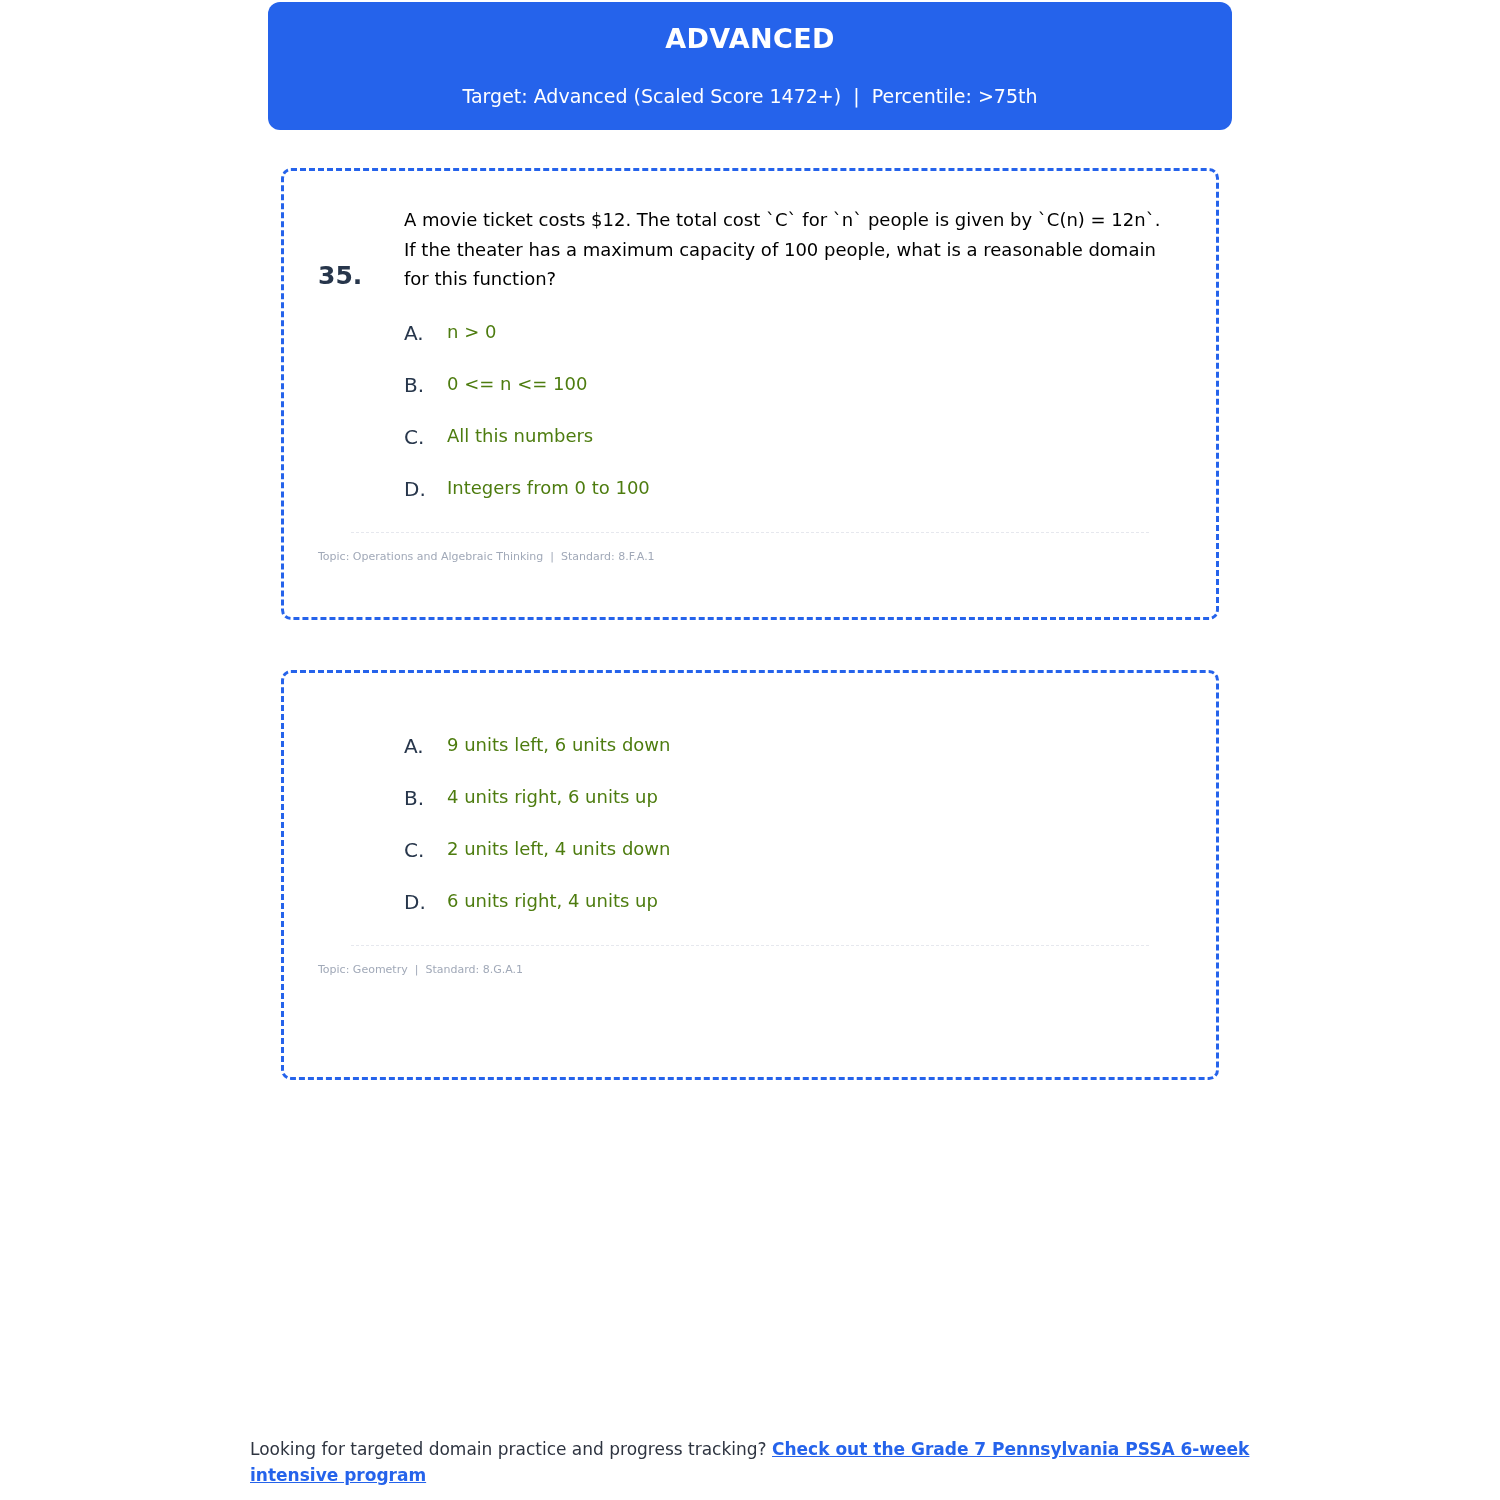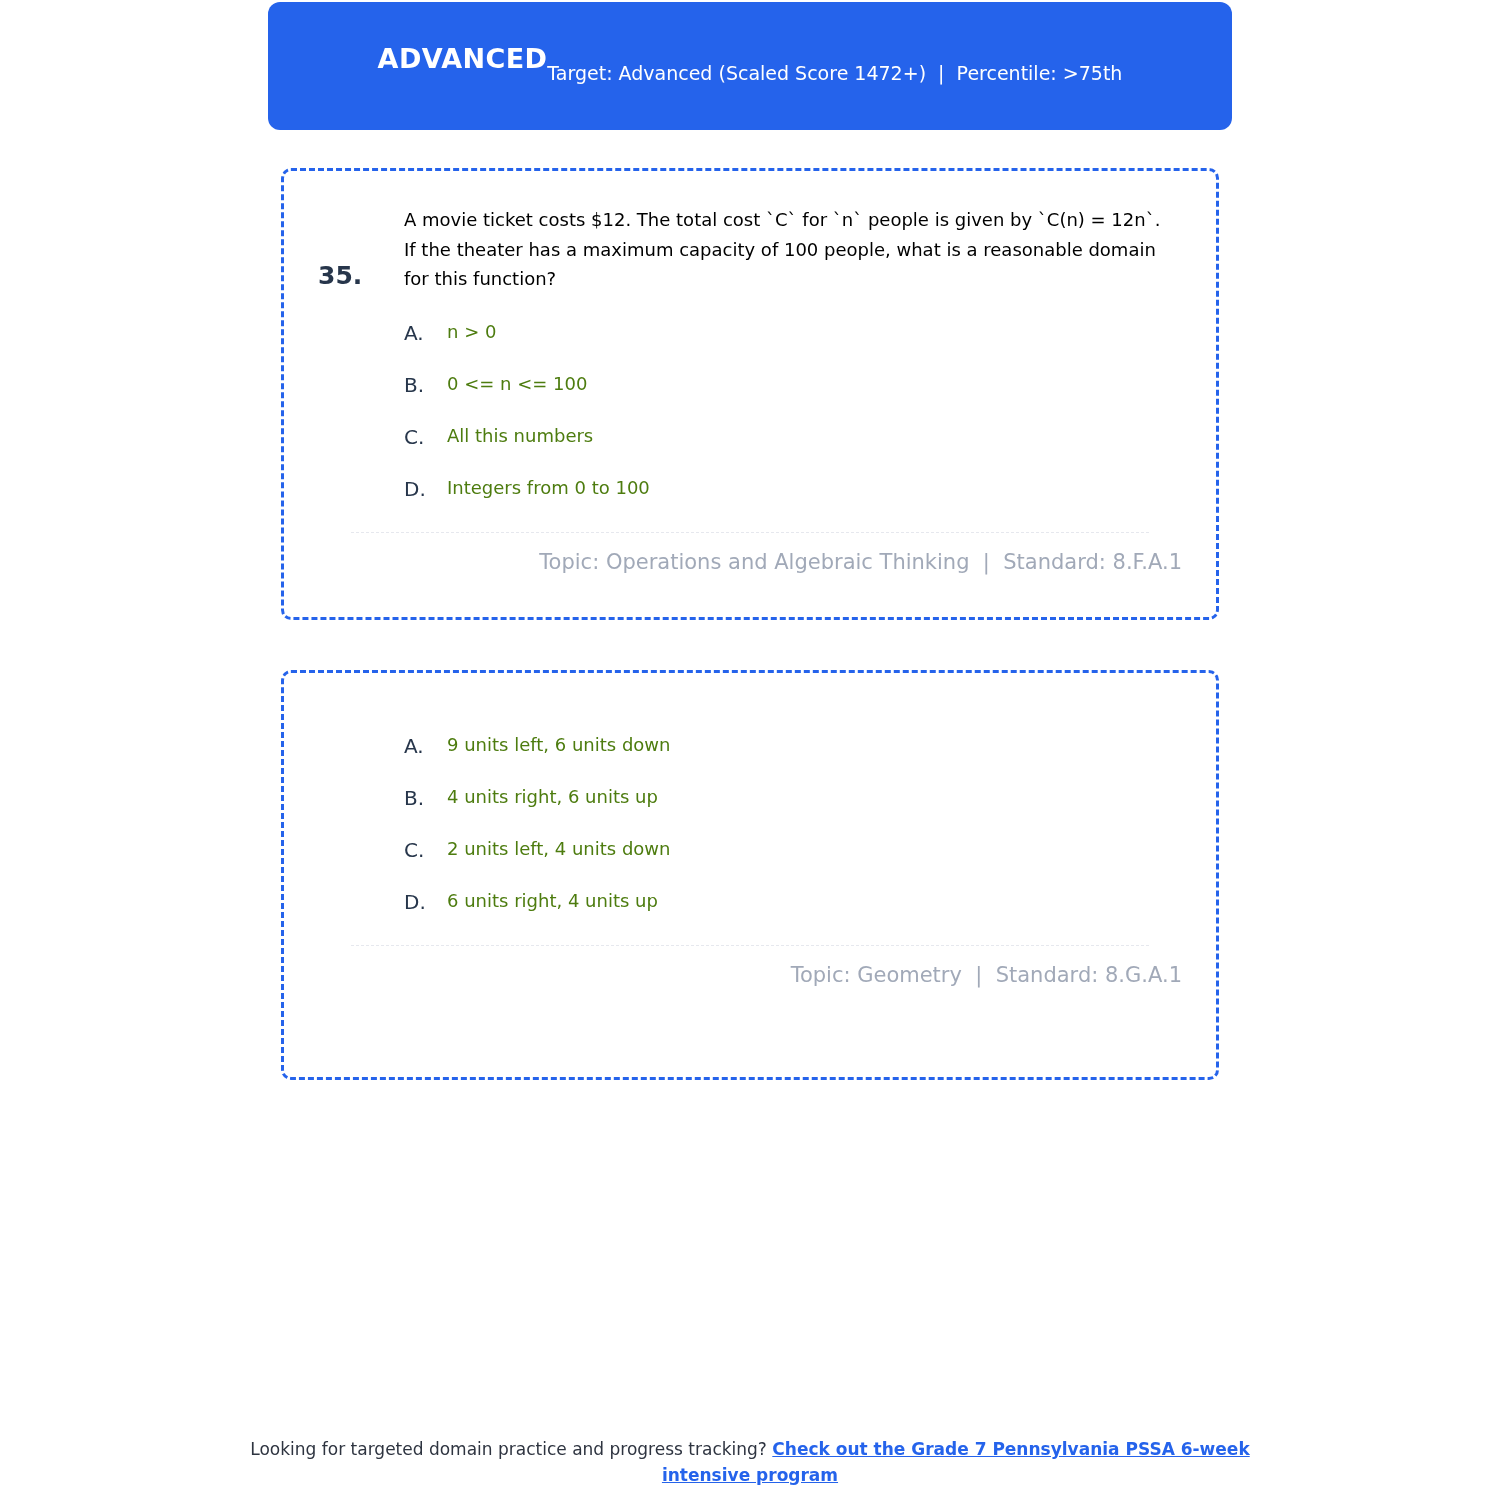--- a/index.html
+++ b/index.html
@@ -25,21 +25,21 @@
   .banner {
     position: absolute;
     left: 268px;
     top: 2px;
     width: 964px;
     height: 128px;
     background: #2563EB;
     border-radius: 12px;
     box-sizing: border-box;
     display: flex;
-    flex-direction: row;
+    flex-direction: column;
     align-items: center;
     justify-content: center;
     color: #ffffff;
   }
   .banner-title {
     font-size: 27px;
     font-weight: bold;
     letter-spacing: 0.4px;
     line-height: 1.2;
     margin-bottom: 14px;
@@ -113,33 +113,32 @@
 
   .card-divider {
     margin-top: 28px;
     margin-left: 33px;
     margin-right: 33px;
     border-top: 1px dashed #E6E8EE;
     height: 0;
   }
   .meta {
     margin-top: 17px;
-    text-align: right;
-    font-size: 21px;
+    text-align: left;
+    font-size: 11px;
     color: #A1A9B8;
     white-space: pre;
   }
 
   
   .footer {
     position: absolute;
     left: 250px;
     top: 1437px;
     width: 1000px;
-    text-align: center;
     font-size: 17px;
     color: #2E3440;
     line-height: 1.5;
   }
   .footer-link {
     color: #2563EB;
     font-weight: bold;
     text-decoration: underline;
     cursor: pointer;
   }

